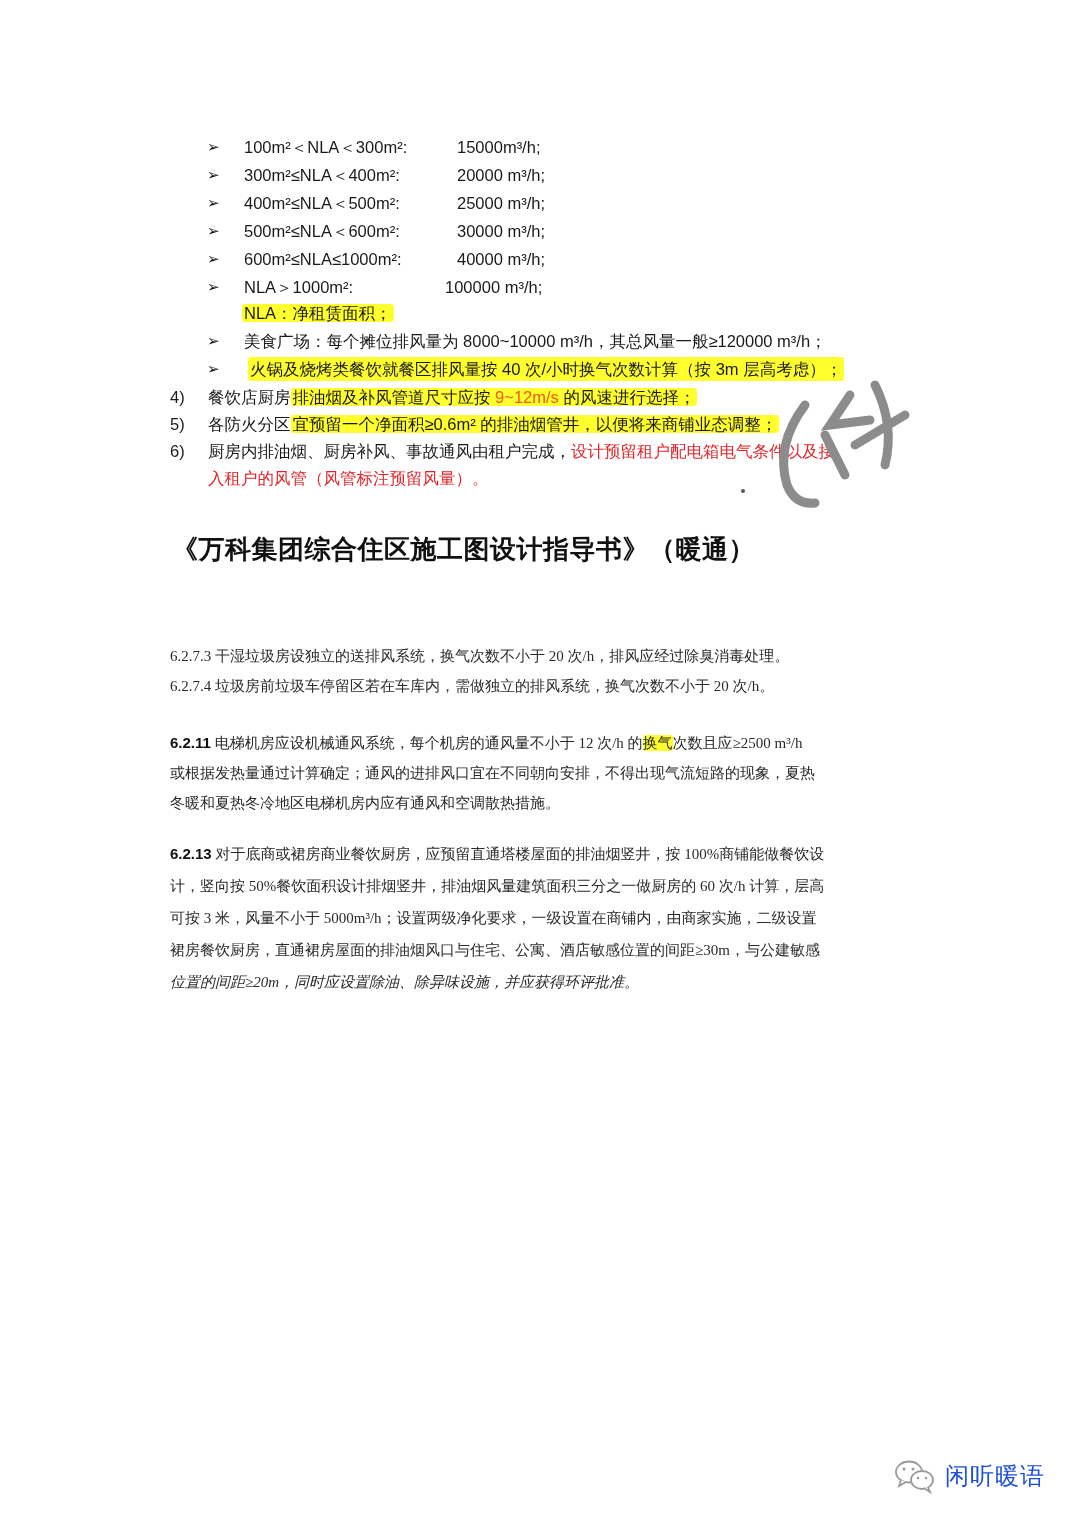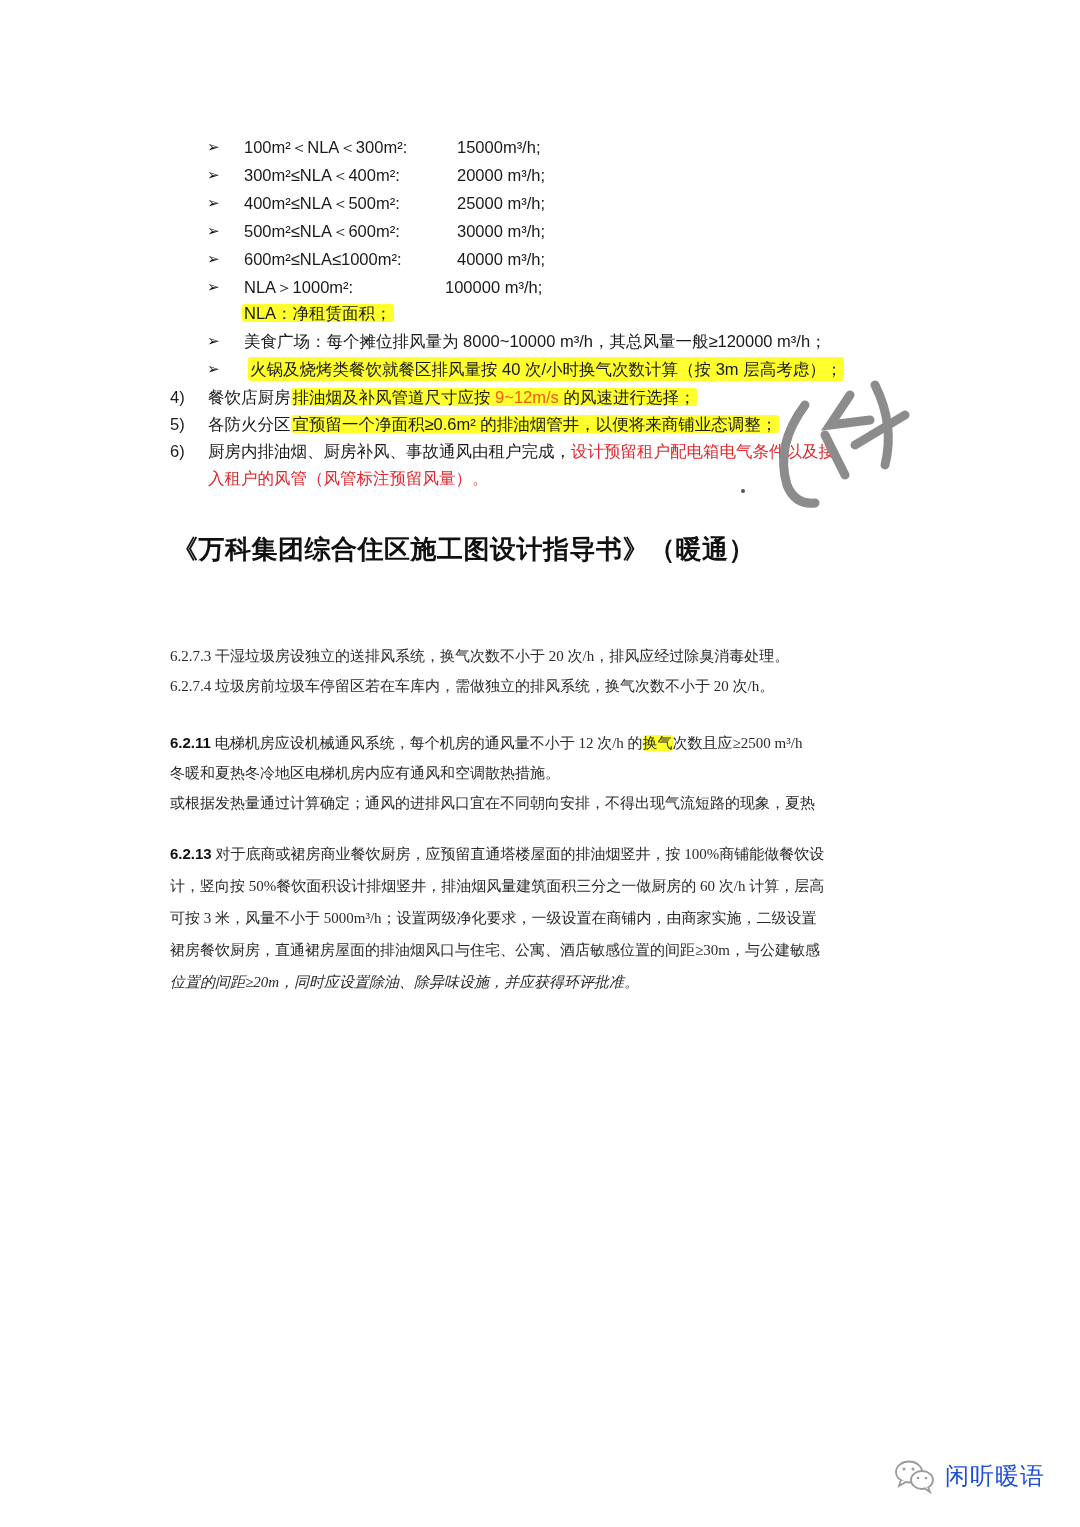--- a/index.html
+++ b/index.html
@@ -110,22 +110,22 @@
 
   <div class="heading sans">《万科集团综合住区施工图设计指导书》（暖通）</div>
 
   <div class="para serif" style="top:641px;">
     <div class="row"><span>6.2.7.3</span> <span>干湿垃圾房设独立的送排风系统，换气次数不小于 20 次/h，排风应经过除臭消毒处理。</span></div>
     <div class="row"><span>6.2.7.4</span> <span>垃圾房前垃圾车停留区若在车库内，需做独立的排风系统，换气次数不小于 20 次/h。</span></div>
   </div>
 
   <div class="para serif" style="top:728px;">
     <div class="row"><span class="bold-num">6.2.11</span> <span>电梯机房应设机械通风系统，每个机房的通风量不小于 12 次/h 的</span><span class="hl" style="padding:0;">换气</span><span>次数且应≥2500  m³/h</span></div>
+    <div class="row">或根据发热量通过计算确定；通风的进排风口宜在不同朝向安排，不得出现气流短路的现象，夏热</div>
     <div class="row">冬暖和夏热冬冷地区电梯机房内应有通风和空调散热措施。</div>
-    <div class="row">或根据发热量通过计算确定；通风的进排风口宜在不同朝向安排，不得出现气流短路的现象，夏热</div>
   </div>
 
   <div class="para serif" style="top:838px;">
     <div class="row" style="height:32px;line-height:32px;"><span class="bold-num">6.2.13</span> <span>对于底商或裙房商业餐饮厨房，应预留直通塔楼屋面的排油烟竖井，按 100%商铺能做餐饮设</span></div>
     <div class="row" style="height:32px;line-height:32px;">计，竖向按 50%餐饮面积设计排烟竖井，排油烟风量建筑面积三分之一做厨房的 60 次/h 计算，层高</div>
     <div class="row" style="height:32px;line-height:32px;">可按 3 米，风量不小于 5000m³/h；设置两级净化要求，一级设置在商铺内，由商家实施，二级设置</div>
     <div class="row" style="height:32px;line-height:32px;">裙房餐饮厨房，直通裙房屋面的排油烟风口与住宅、公寓、酒店敏感位置的间距≥30m，与公建敏感</div>
     <div class="row" style="height:32px;line-height:32px;font-style:italic;">位置的间距≥20m，同时应设置除油、除异味设施，并应获得环评批准。</div>
   </div>
 

